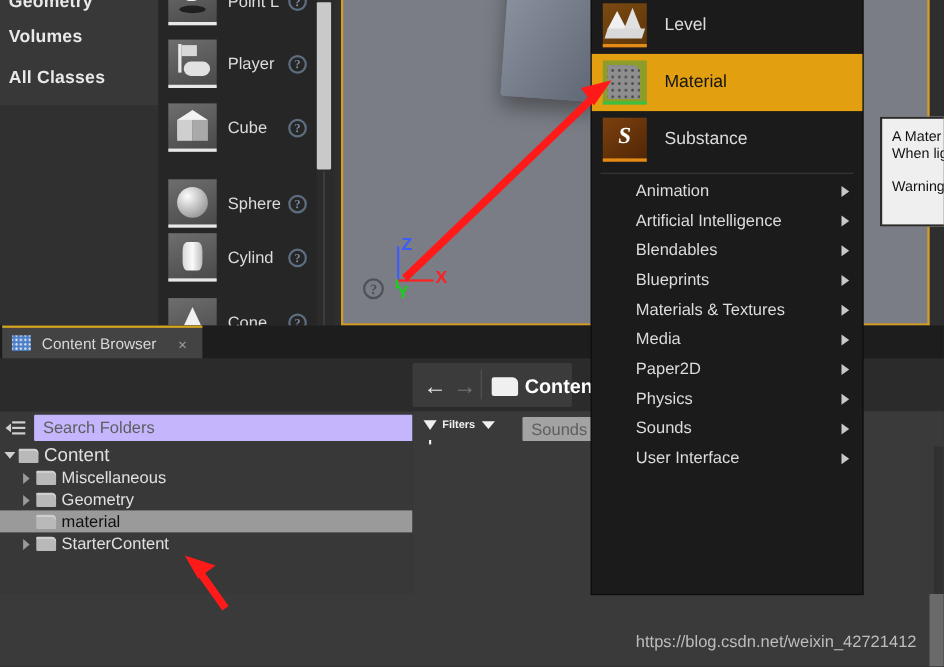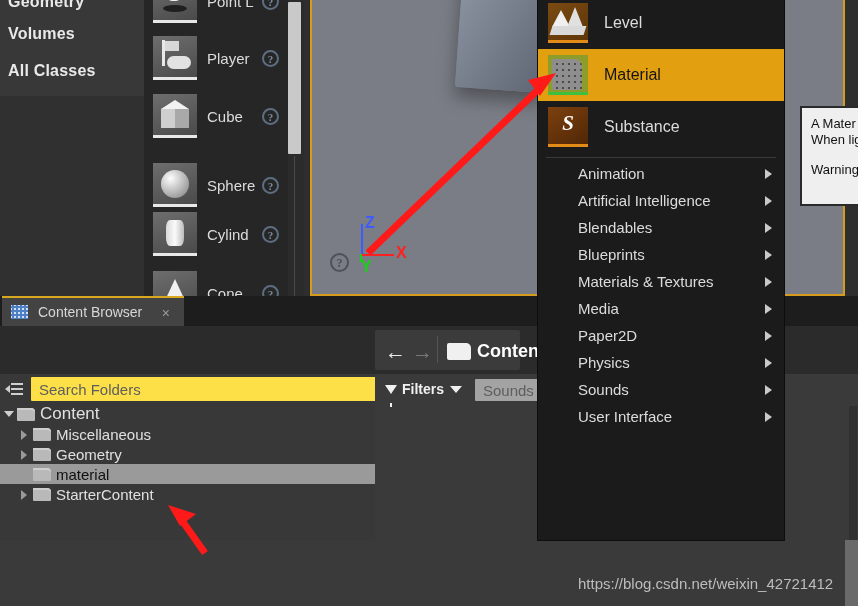--- a/index.html
+++ b/index.html
@@ -191,21 +191,21 @@
   .crumb-lbl{ position:absolute;left:477px;top:15px;color:#fff;font-size:18px;font-weight:bold; }
 
   .cb-body{ position:absolute;left:0;top:78px;width:858px;height:232px; }
   .sources{ position:absolute;left:0;top:0;width:375px;height:232px;background:#383838; }
   .src-searchrow{ position:absolute;left:0;top:0;width:375px;height:30px; }
   .src-toggle{ position:absolute;left:5px;top:8px;width:18px;height:14px; }
   .src-toggle .ln{ position:absolute;left:6px;width:12px;height:2px;background:#cfcfcf; }
   .src-toggle .a{top:1px;} .src-toggle .b{top:6px;} .src-toggle .c{top:11px;}
   .src-toggle .tri{position:absolute;left:0;top:3px;width:0;height:0;border-top:4px solid transparent;border-bottom:4px solid transparent;border-right:5px solid #cfcfcf;}
   .src-search{
-    position:absolute;left:31px;top:3px;width:389px;height:24px;background:#fde047;
+    position:absolute;left:31px;top:3px;width:389px;height:24px;background:#c4b5fd;
     display:flex;align-items:center;border-radius:1px;
   }
   .src-search .ph{ color:#5e5e5e;font-size:15px;margin-left:8px; }
   .src-search .mag{
     position:absolute;right:9px;top:3px;width:13px;height:13px;border:2px solid #1a1a1a;border-radius:50%;
   }
   .src-search .mag:after{ content:"";position:absolute;right:-4px;bottom:-4px;width:7px;height:2px;background:#1a1a1a;transform:rotate(45deg); }
 
   .tree{ position:absolute;left:0;top:30px;width:375px;height:202px; }
   .tree-row{ position:relative;height:20px;display:flex;align-items:center; }
@@ -222,21 +222,21 @@
   .tree-lbl{ color:#e0e0e0;font-size:15px;margin-left:5px; }
   .tree-row.root .tree-lbl{ font-size:17px; }
   .tree-row.sel .tree-lbl{ color:#101010; }
   .indent1{ padding-left:16px; }
 
   .assets{ position:absolute;left:375px;top:0;width:483px;height:232px;background:#3a3a3a; }
   .asset-filterbar{ position:absolute;left:0;top:0;width:483px;height:32px;background:#3a3a3a; }
   .filters-btn{ position:absolute;left:10px;top:7px;display:flex;align-items:center; }
   .funnel{ width:0;height:0;border-left:6px solid transparent;border-right:6px solid transparent;border-top:9px solid #f0f0f0;position:relative; }
   .funnel:after{content:"";position:absolute;left:-1px;top:9px;width:2px;height:4px;background:#f0f0f0;}
-  .filters-lbl{ color:#f0f0f0;font-size:14px;font-weight:bold;margin-left:5px; }
+  .filters-lbl{ color:#f0f0f0;font-size:10px;font-weight:bold;margin-left:5px; }
   .filters-caret{ margin-left:6px;width:0;height:0;border-left:6px solid transparent;border-right:6px solid transparent;border-top:7px solid #f0f0f0; }
   .asset-search{
     position:absolute;left:100px;top:5px;width:290px;height:22px;background:#a3a3a3;border-radius:1px;
     display:flex;align-items:center;
   }
   .asset-search .ph{ color:#5e5e5e;font-size:15px;margin-left:8px;white-space:nowrap; }
   .dropfiles{ position:absolute;left:414px;top:212px;color:#c6c6c6;font-size:15px;white-space:nowrap; }
   .assets-vtrack{ position:absolute;left:474px;top:32px;width:8px;height:200px;background:#303030; }
 
   .cb-bottom{ position:absolute;left:0;top:244px;width:858px;height:66px;background:#3a3a3a; }

